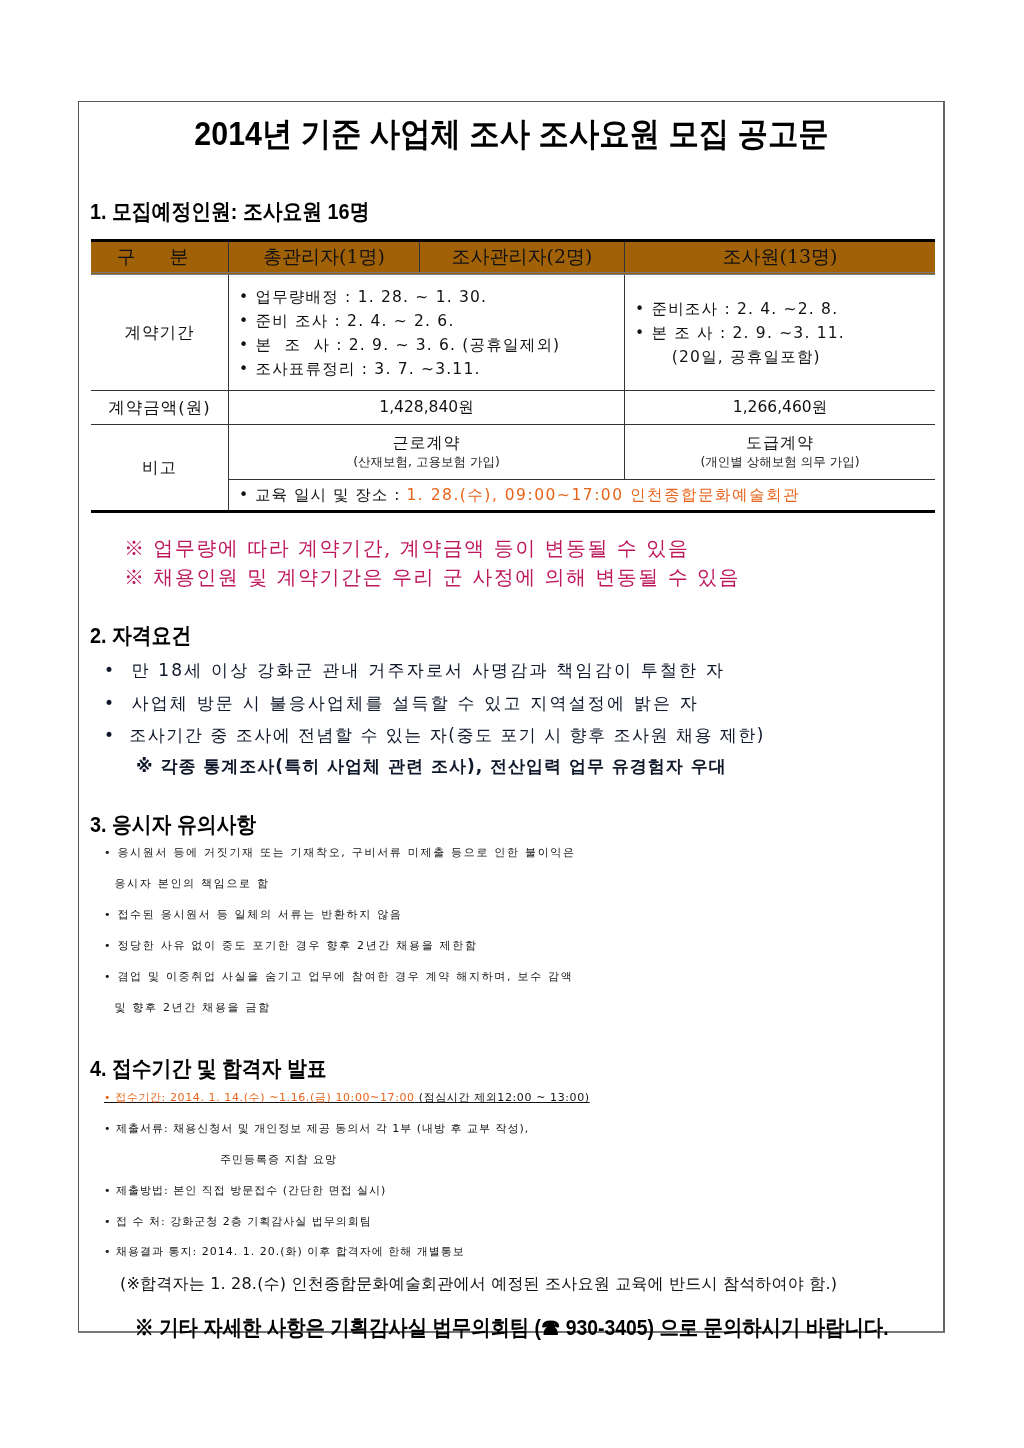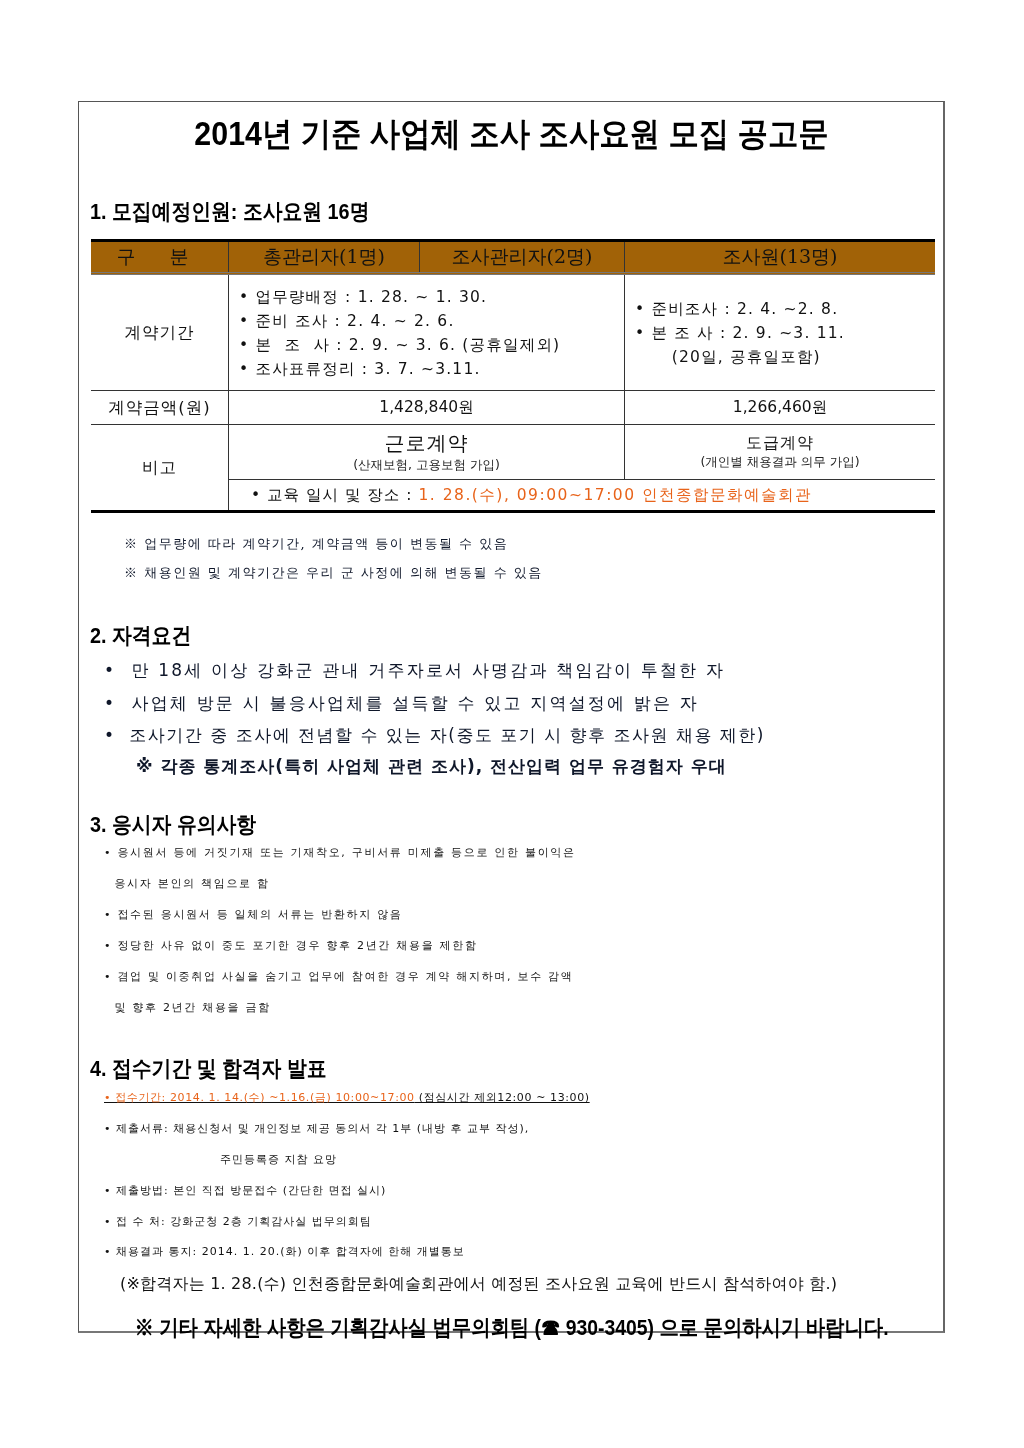--- a/index.html
+++ b/index.html
@@ -20,22 +20,22 @@
   .hdr td + td { border-left:1px solid #333; }
   .row td { border-bottom:1px solid #333; }
   .row td.lab { text-align:center; border-right:1px solid #333; width:137px; font-size:16.5px; letter-spacing:1px; }
   .row td.mid { border-right:1px solid #333; }
   .bul { font-size:15.5px; line-height:24px; letter-spacing:1.2px; padding-left:10px; white-space:pre; }
   .center { text-align:center; }
   .small { font-size:12.5px; color:#222; }
   .lastrow td { border-bottom:3px solid #000; }
   .orange { color:#e8631a; }
   .red { color:#e01010;text-align:right; }
-  .blue-note { position:absolute; left:124px; font-family:"DejaVu Serif", serif; font-size:13px;
-               color:#0f172a; letter-spacing:1.5px; }
+  .blue-note { position:absolute; left:124px; font-family:"DejaVu Serif", serif; font-size:20px;
+               color:#be185d; letter-spacing:1.5px; }
   .line { position:absolute; left:104px; font-size:17px; letter-spacing:2.2px; white-space:pre; color:#0f172a; }
   .line2 { position:absolute; left:104px; font-size:11px; letter-spacing:1.7px; white-space:pre; color:#111; }
   .bold-note { font-weight:bold; letter-spacing:1px; }
   .footer-note { position:absolute; left:78px; width:867px; top:1313px; text-align:center;
                  font-family:"Liberation Sans", sans-serif; font-weight:bold; font-size:22px;
                  transform:scaleX(0.88); transform-origin:center; color:#000; white-space:nowrap; }
 </style>
 </head>
 <body>
 
@@ -68,30 +68,30 @@
     </td>
   </tr>
   <tr class="row" style="height:34px;">
     <td class="lab">계약금액(원)</td>
     <td class="mid center" colspan="2">1,428,840원</td>
     <td class="center">1,266,460원</td>
   </tr>
   <tr class="row" style="height:55px;">
     <td class="lab" rowspan="2" style="border-bottom:3px solid #000;">비고</td>
     <td class="mid center" colspan="2">
-      <div style="font-size:20px;letter-spacing:1px;">근로계약</div>
+      <div style="font-size:16px;letter-spacing:1px;">근로계약</div>
       <div class="small">(산재보험, 고용보험 가입)</div>
     </td>
     <td class="center">
       <div style="font-size:16px;letter-spacing:1px;">도급계약</div>
-      <div class="small">(개인별 채용결과 의무 가입)</div>
+      <div class="small">(개인별 상해보험 의무 가입)</div>
     </td>
   </tr>
   <tr class="row lastrow" style="height:32px;">
-    <td colspan="3" style="padding-left:22px;font-size:15.5px;letter-spacing:1px;">
+    <td colspan="3" style="padding-left:10px;font-size:15.5px;letter-spacing:1px;">
       <span>• 교육 일시 및 장소 : </span><span class="orange" style="letter-spacing:1.5px;">1. 28.(수), 09:00~17:00 인천종합문화예술회관</span>
     </td>
   </tr>
 </tbody>
   </table>
 
 <div class="blue-note" style="top:535px;">※ 업무량에 따라 계약기간, 계약금액 등이 변동될 수 있음</div>
 <div class="blue-note" style="top:564px;">※ 채용인원 및 계약기간은 우리 군 사정에 의해 변동될 수 있음</div>
 
 <div class="sec-head" style="top:621px;">2. 자격요건</div>

